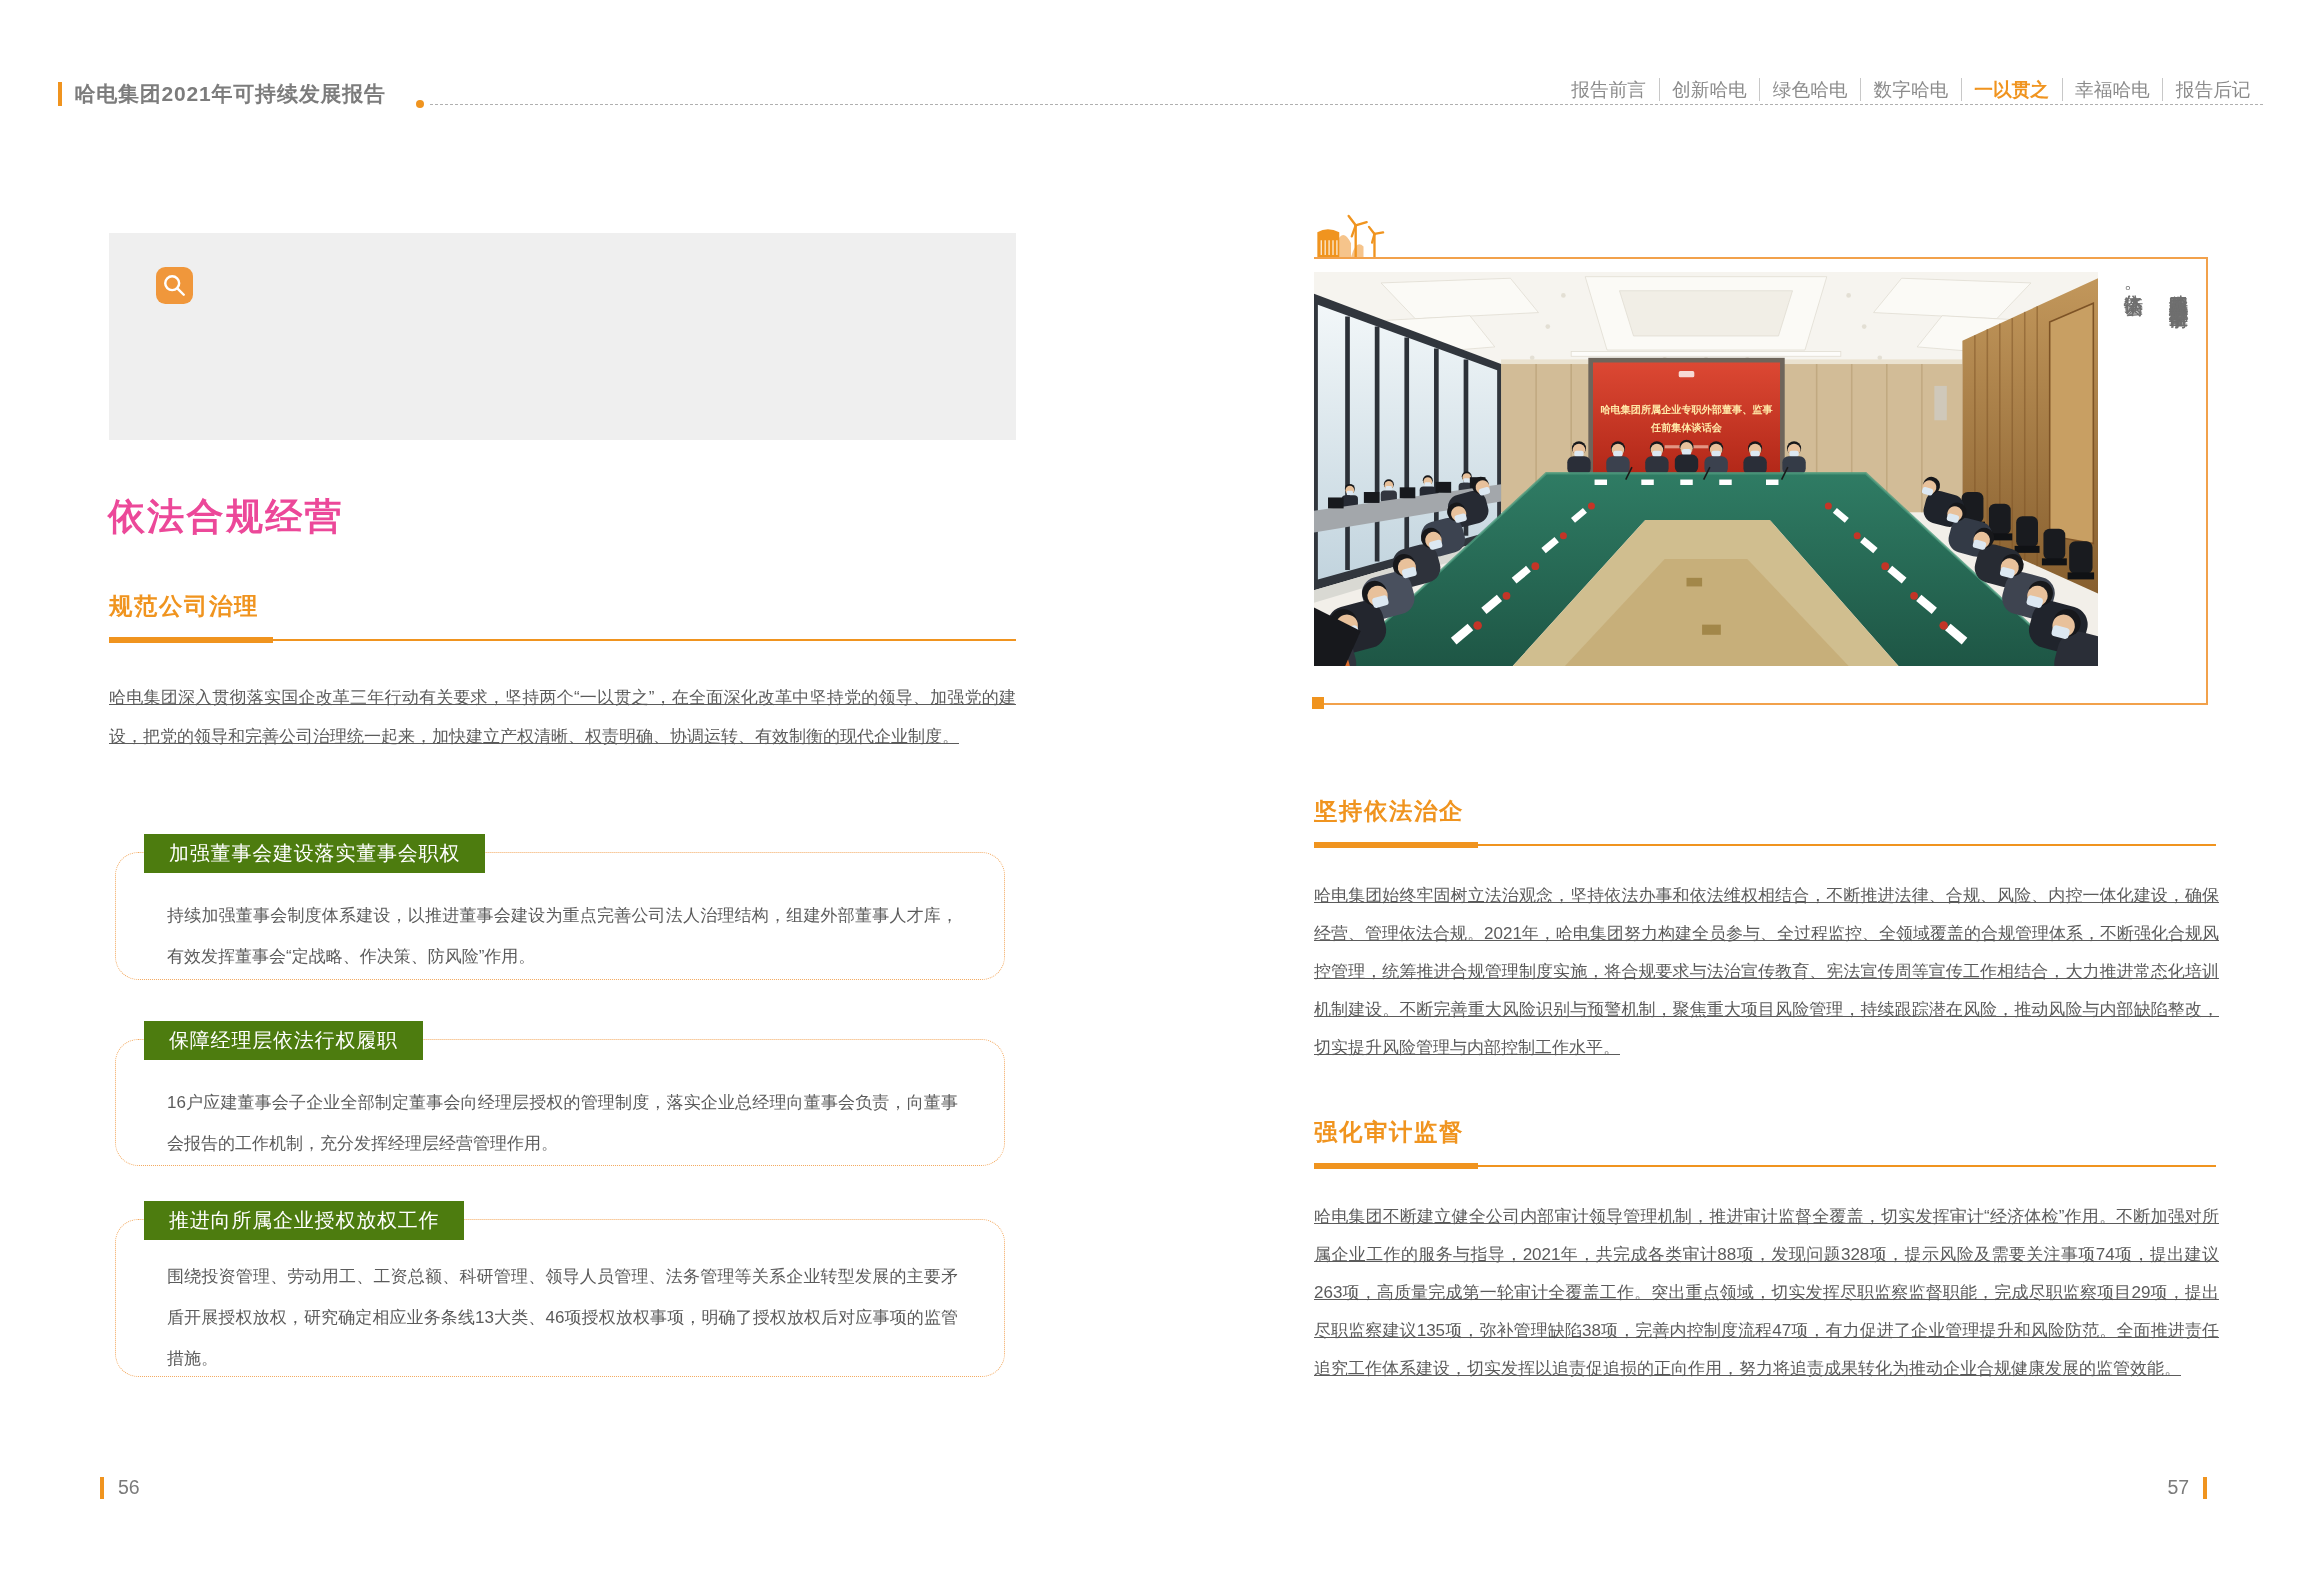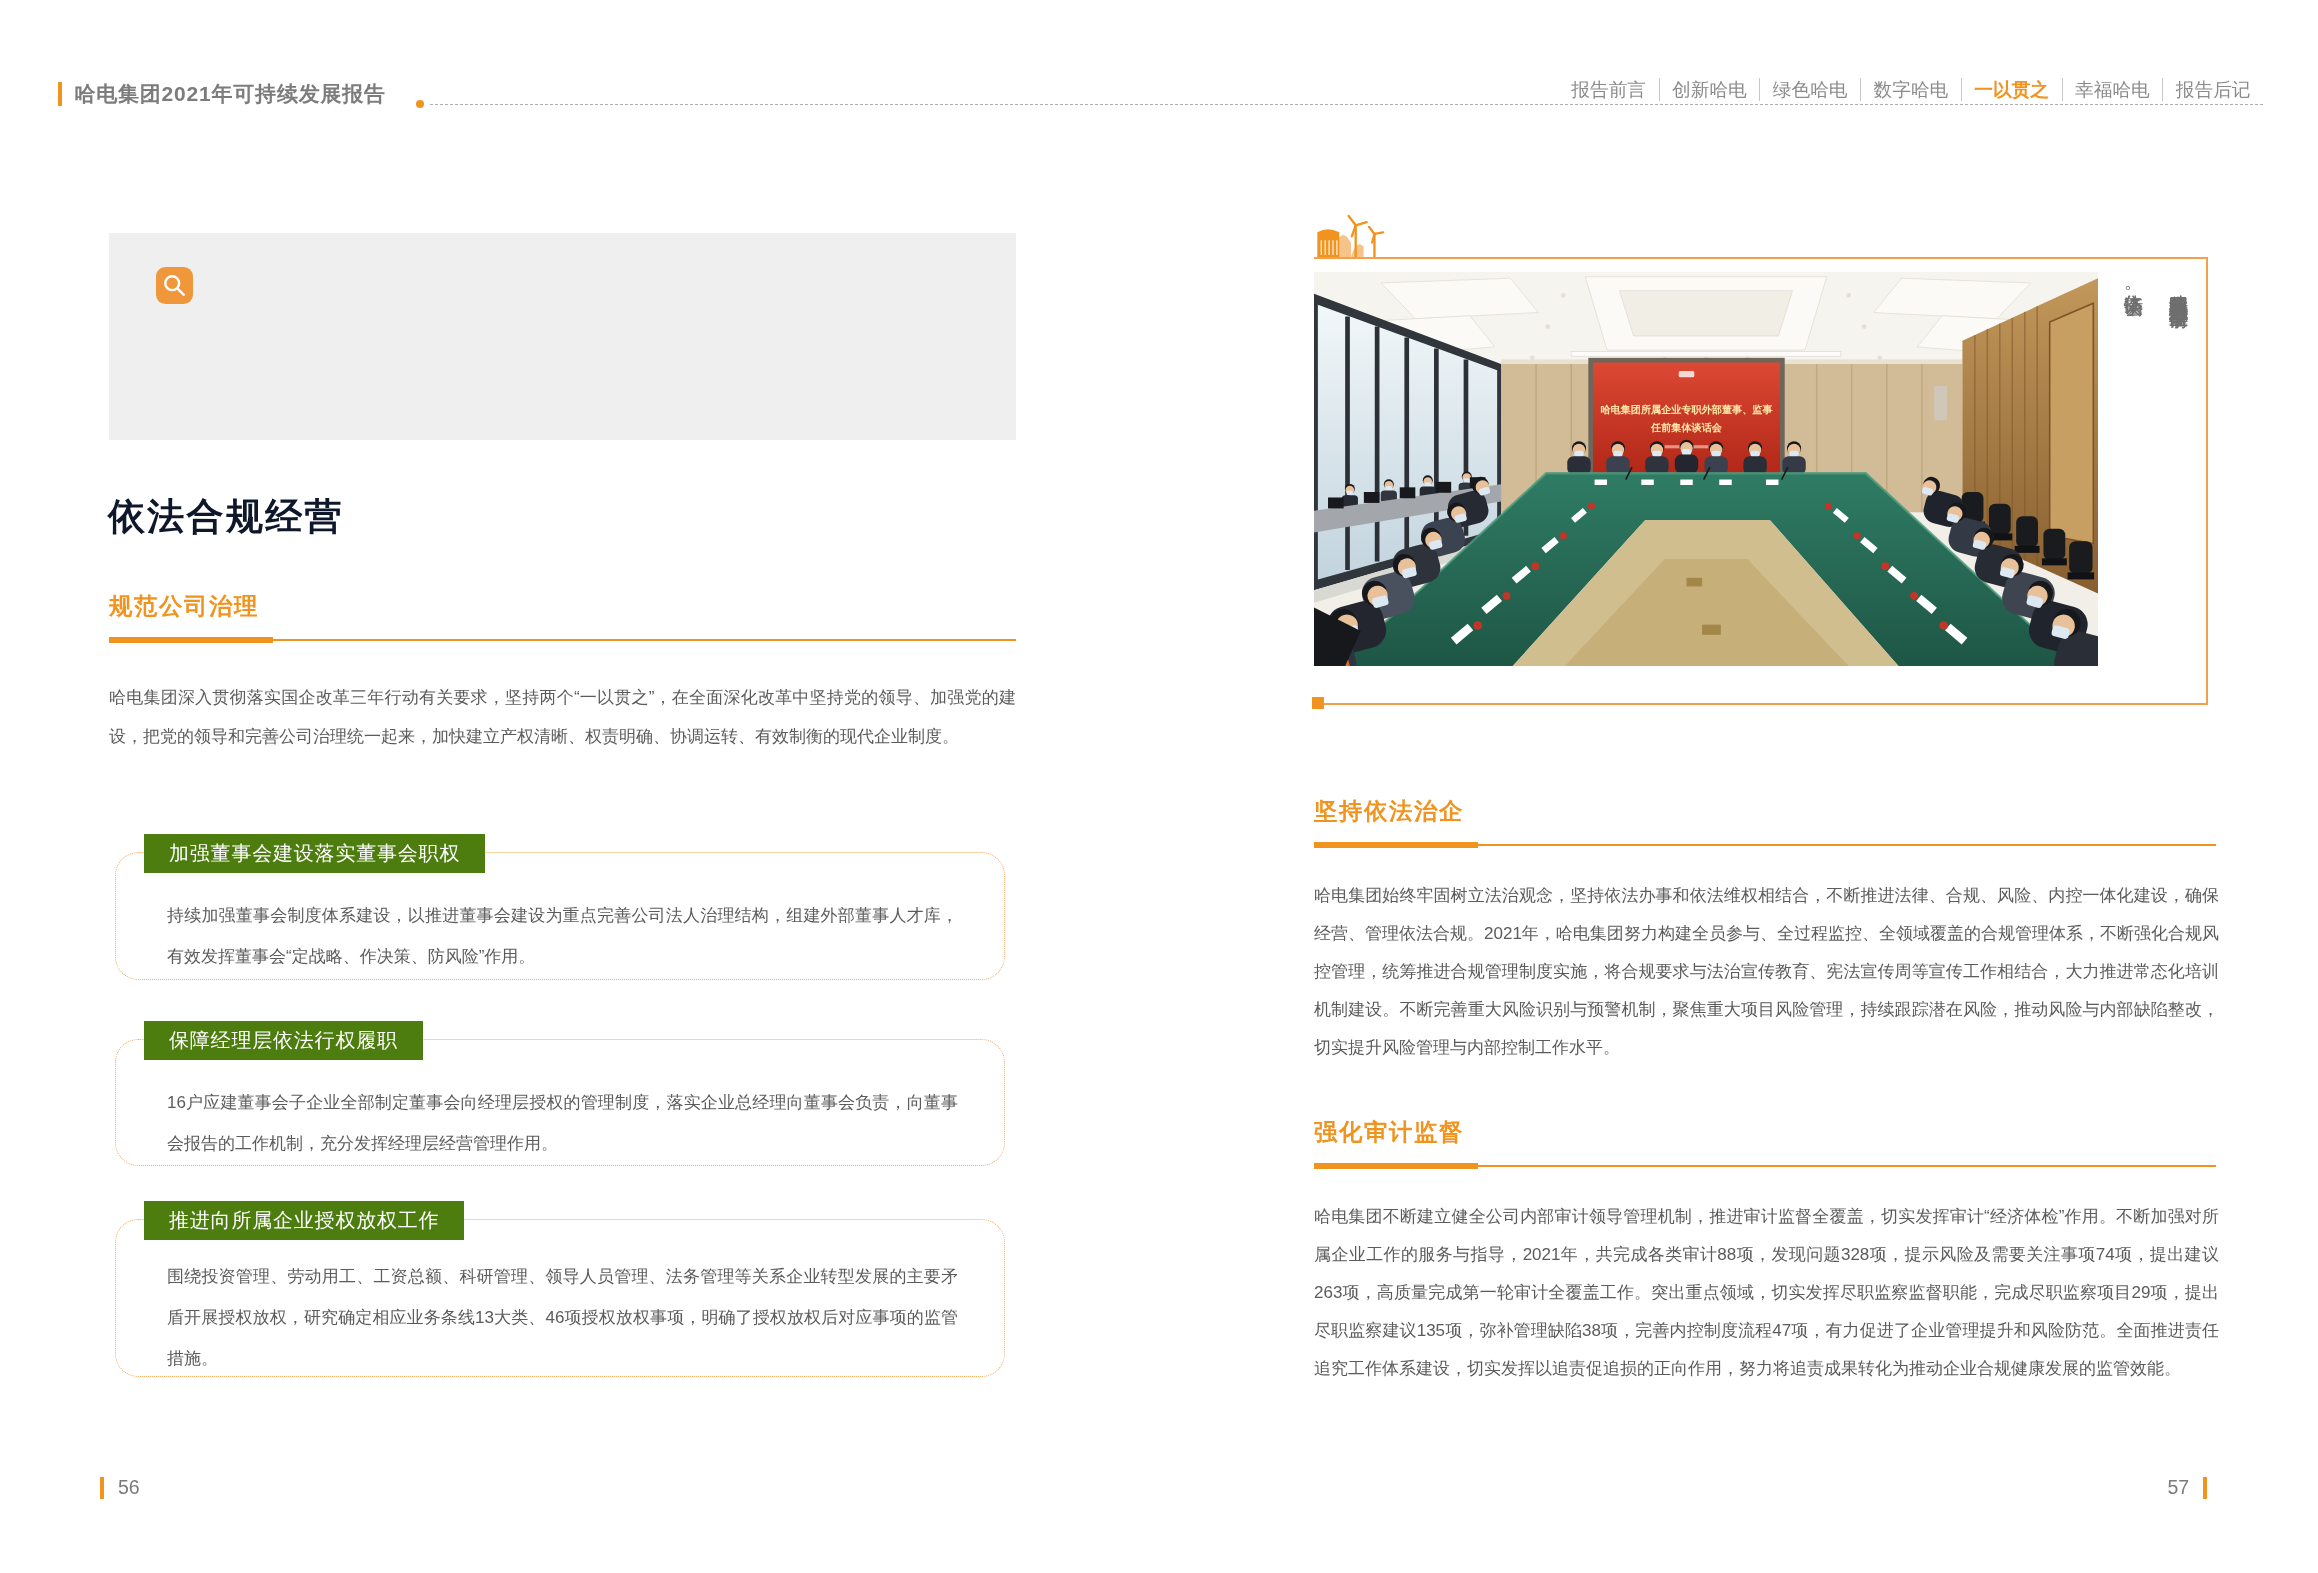--- a/index.html
+++ b/index.html
@@ -15,27 +15,27 @@
   .hdr-nav{position:absolute;right:56px;top:78px;display:flex;align-items:center;font-size:18.7px;color:#8B8B8B;background:#ffffff;}
   .hdr-nav .nav-item{padding:0 12.5px;line-height:23.4px;}
   .hdr-nav .nav-item + .nav-item{border-left:1.6px solid #C8C8C8;}
   .hdr-nav .nav-item.active{color:#F0941F;font-weight:700;}
 
   
   .sec-head{position:absolute;font-size:23.4px;font-weight:600;color:#F0941F;letter-spacing:1.6px;}
   .divider{position:absolute;height:5.5px;}
   .divider .thick{position:absolute;left:0;top:0;width:164px;height:5.5px;background:#F0941F;}
   .divider .thin{position:absolute;left:164px;right:0;top:1.6px;height:2.3px;background:#F0941F;}
-  .para{position:absolute;font-size:17px;line-height:39px;color:#5B5B5B;text-align:justify;}
+  .para{position:absolute;font-size:17px;line-height:39px;color:#5B5B5B;text-align:justify;text-decoration:underline;}
 
   
   .sumbox{position:absolute;left:109px;top:233px;width:907px;height:207px;background:#EFEFEF;}
   .sumbox .mag{position:absolute;left:47px;top:34px;}
   .sumbox-text{position:absolute;left:121px;top:30px;width:740px;font-size:18px;line-height:41px;color:#F0941F;text-align:justify;}
-  .l-title{position:absolute;left:108px;top:492px;font-size:37px;font-weight:800;color:#0f172a;letter-spacing:2.3px;}
+  .l-title{position:absolute;left:108px;top:492px;font-size:37px;font-weight:800;color:#ec4899;letter-spacing:2.3px;}
   .fbox{position:absolute;left:115px;width:888px;border:1.6px dotted #F3A85D;border-radius:23.4px;}
   .fbox-label{position:absolute;top:-19.5px;left:28px;background:#4d7c0f;color:#ffffff;font-size:20px;height:39px;line-height:39px;padding:0 25px;letter-spacing:0.8px;}
   .fbox-text{margin:42px 45px 0 51px;width:791px;font-size:17px;line-height:41px;color:#5B5B5B;text-align:justify;}
   .pageno{position:absolute;display:flex;align-items:center;font-size:19.5px;color:#7A7A7A;}
   .pageno .pbar{width:3.9px;height:22px;background:#F0941F;}
   .pageno-left{left:100px;top:1476px;}
   .pageno-left span{margin-left:14px;}
   .pageno-right{right:112px;top:1476px;}
   .pageno-right span{margin-right:14px;}
 

